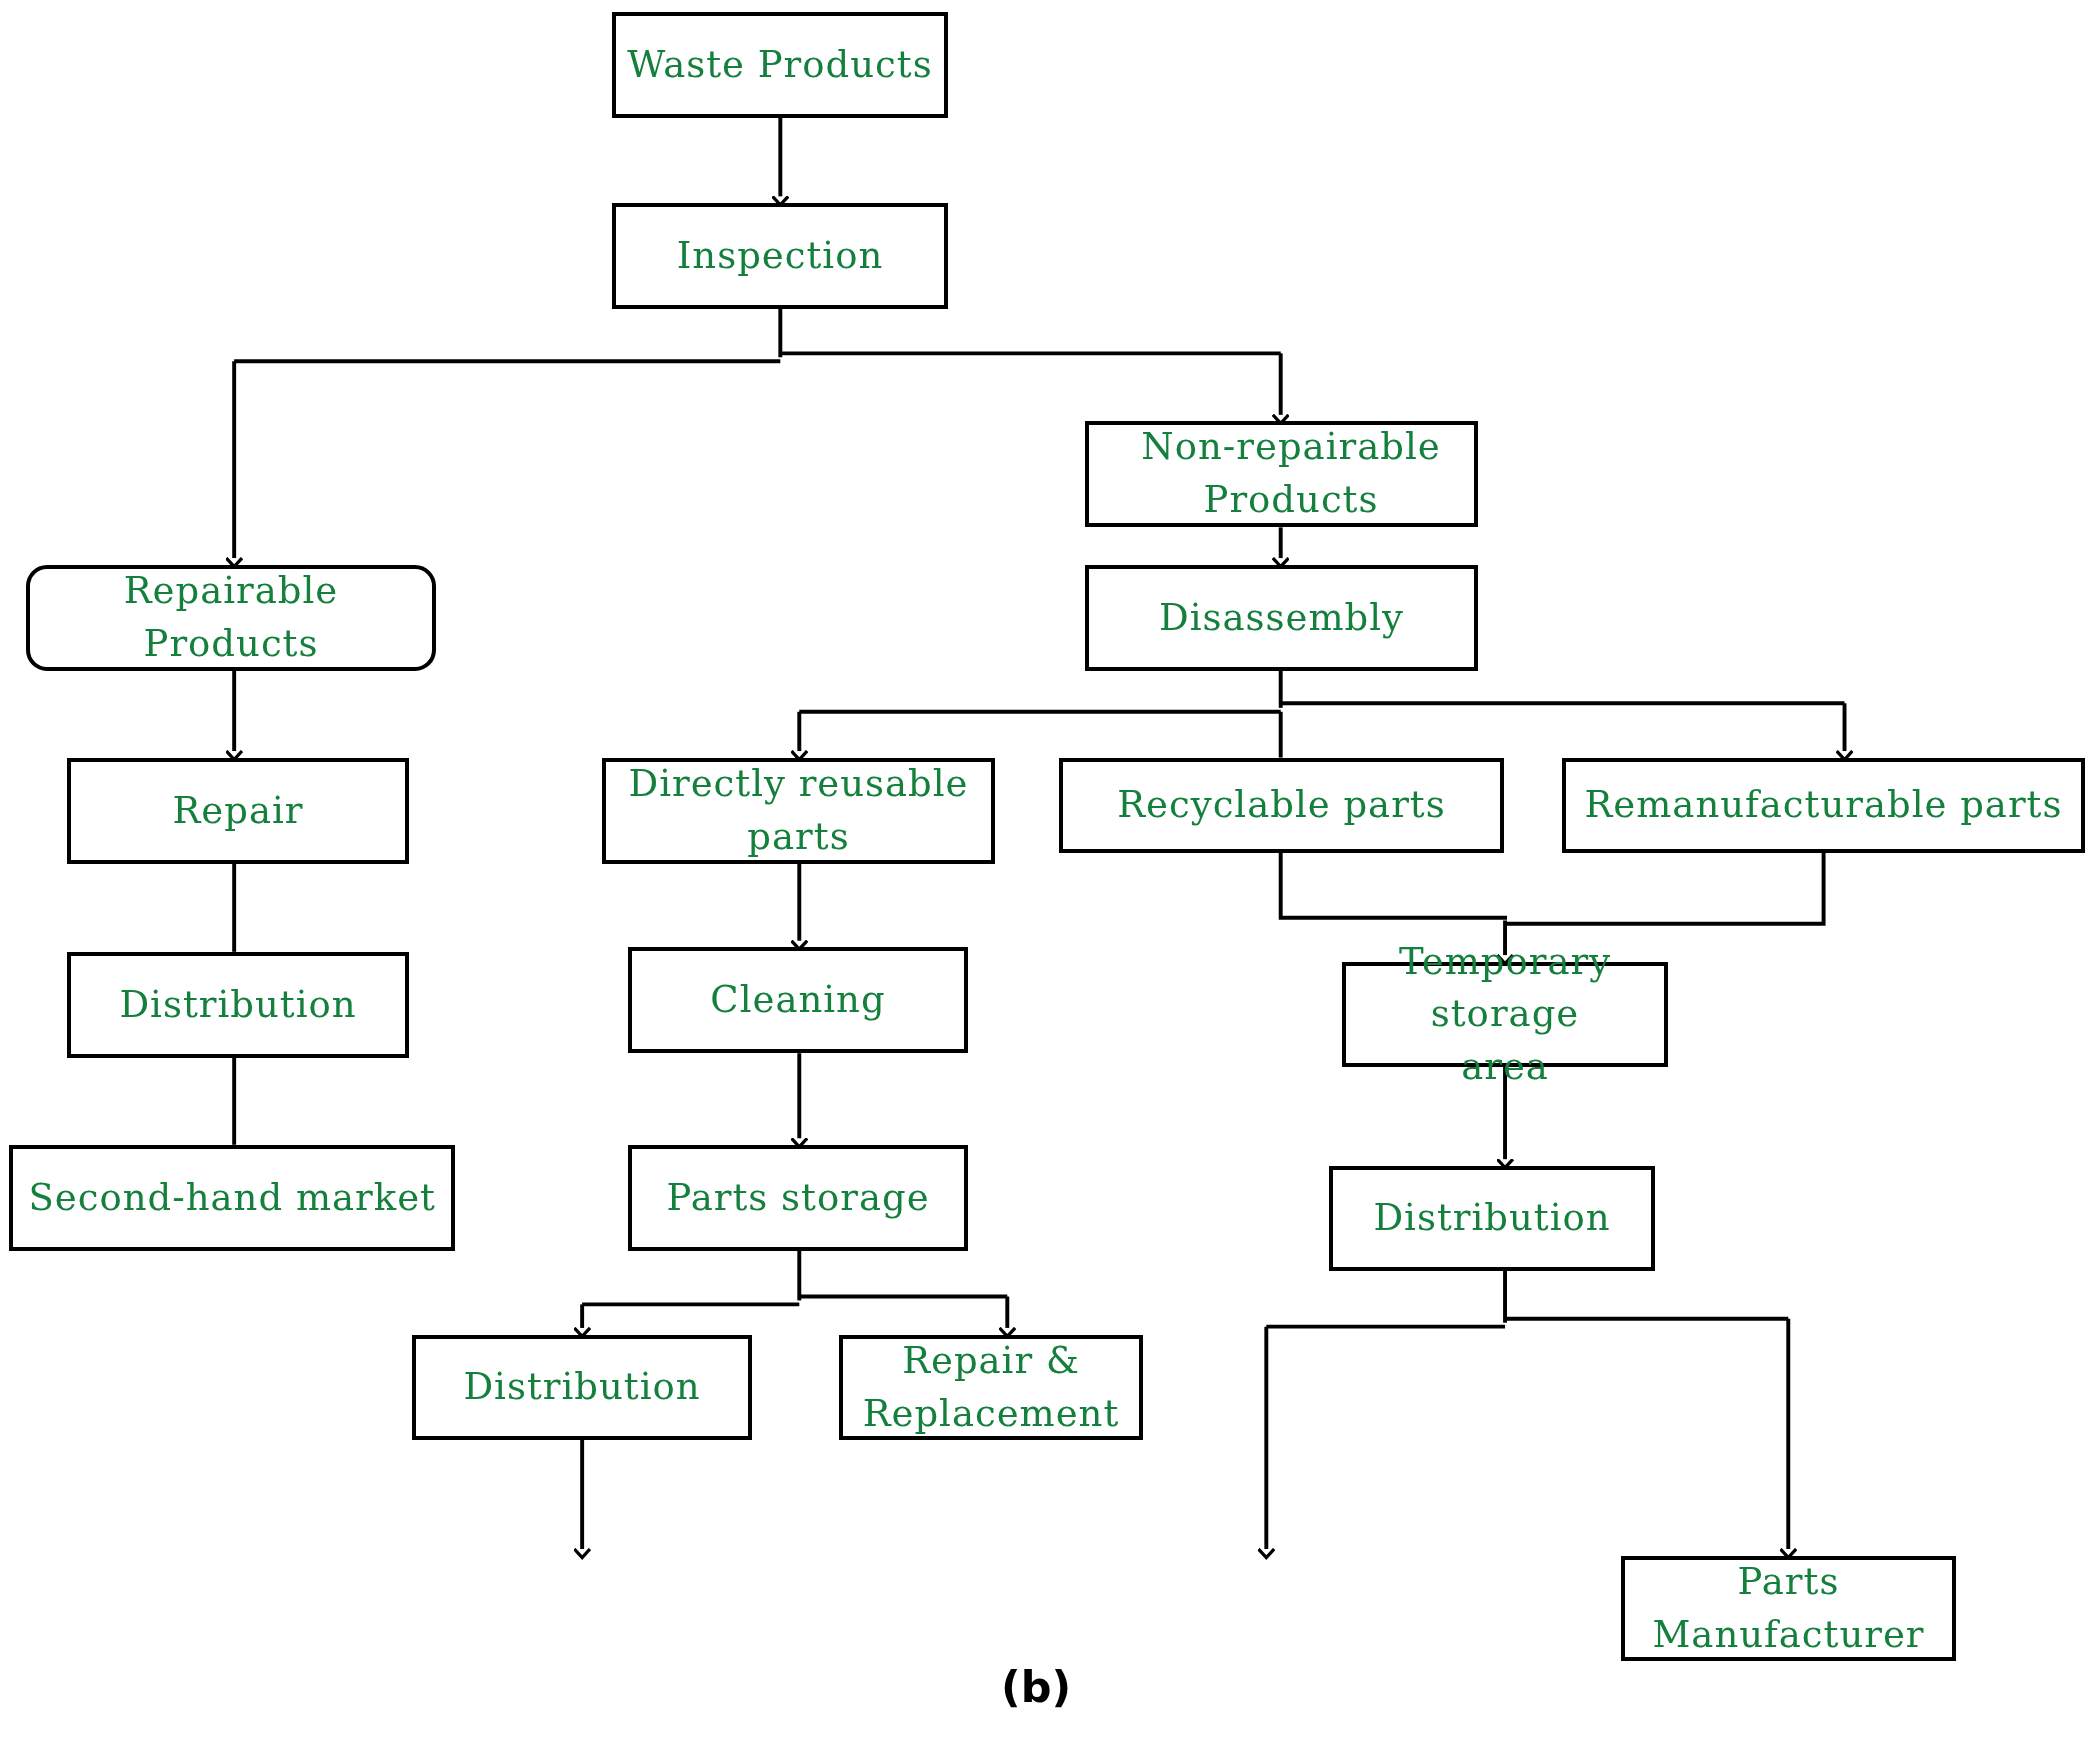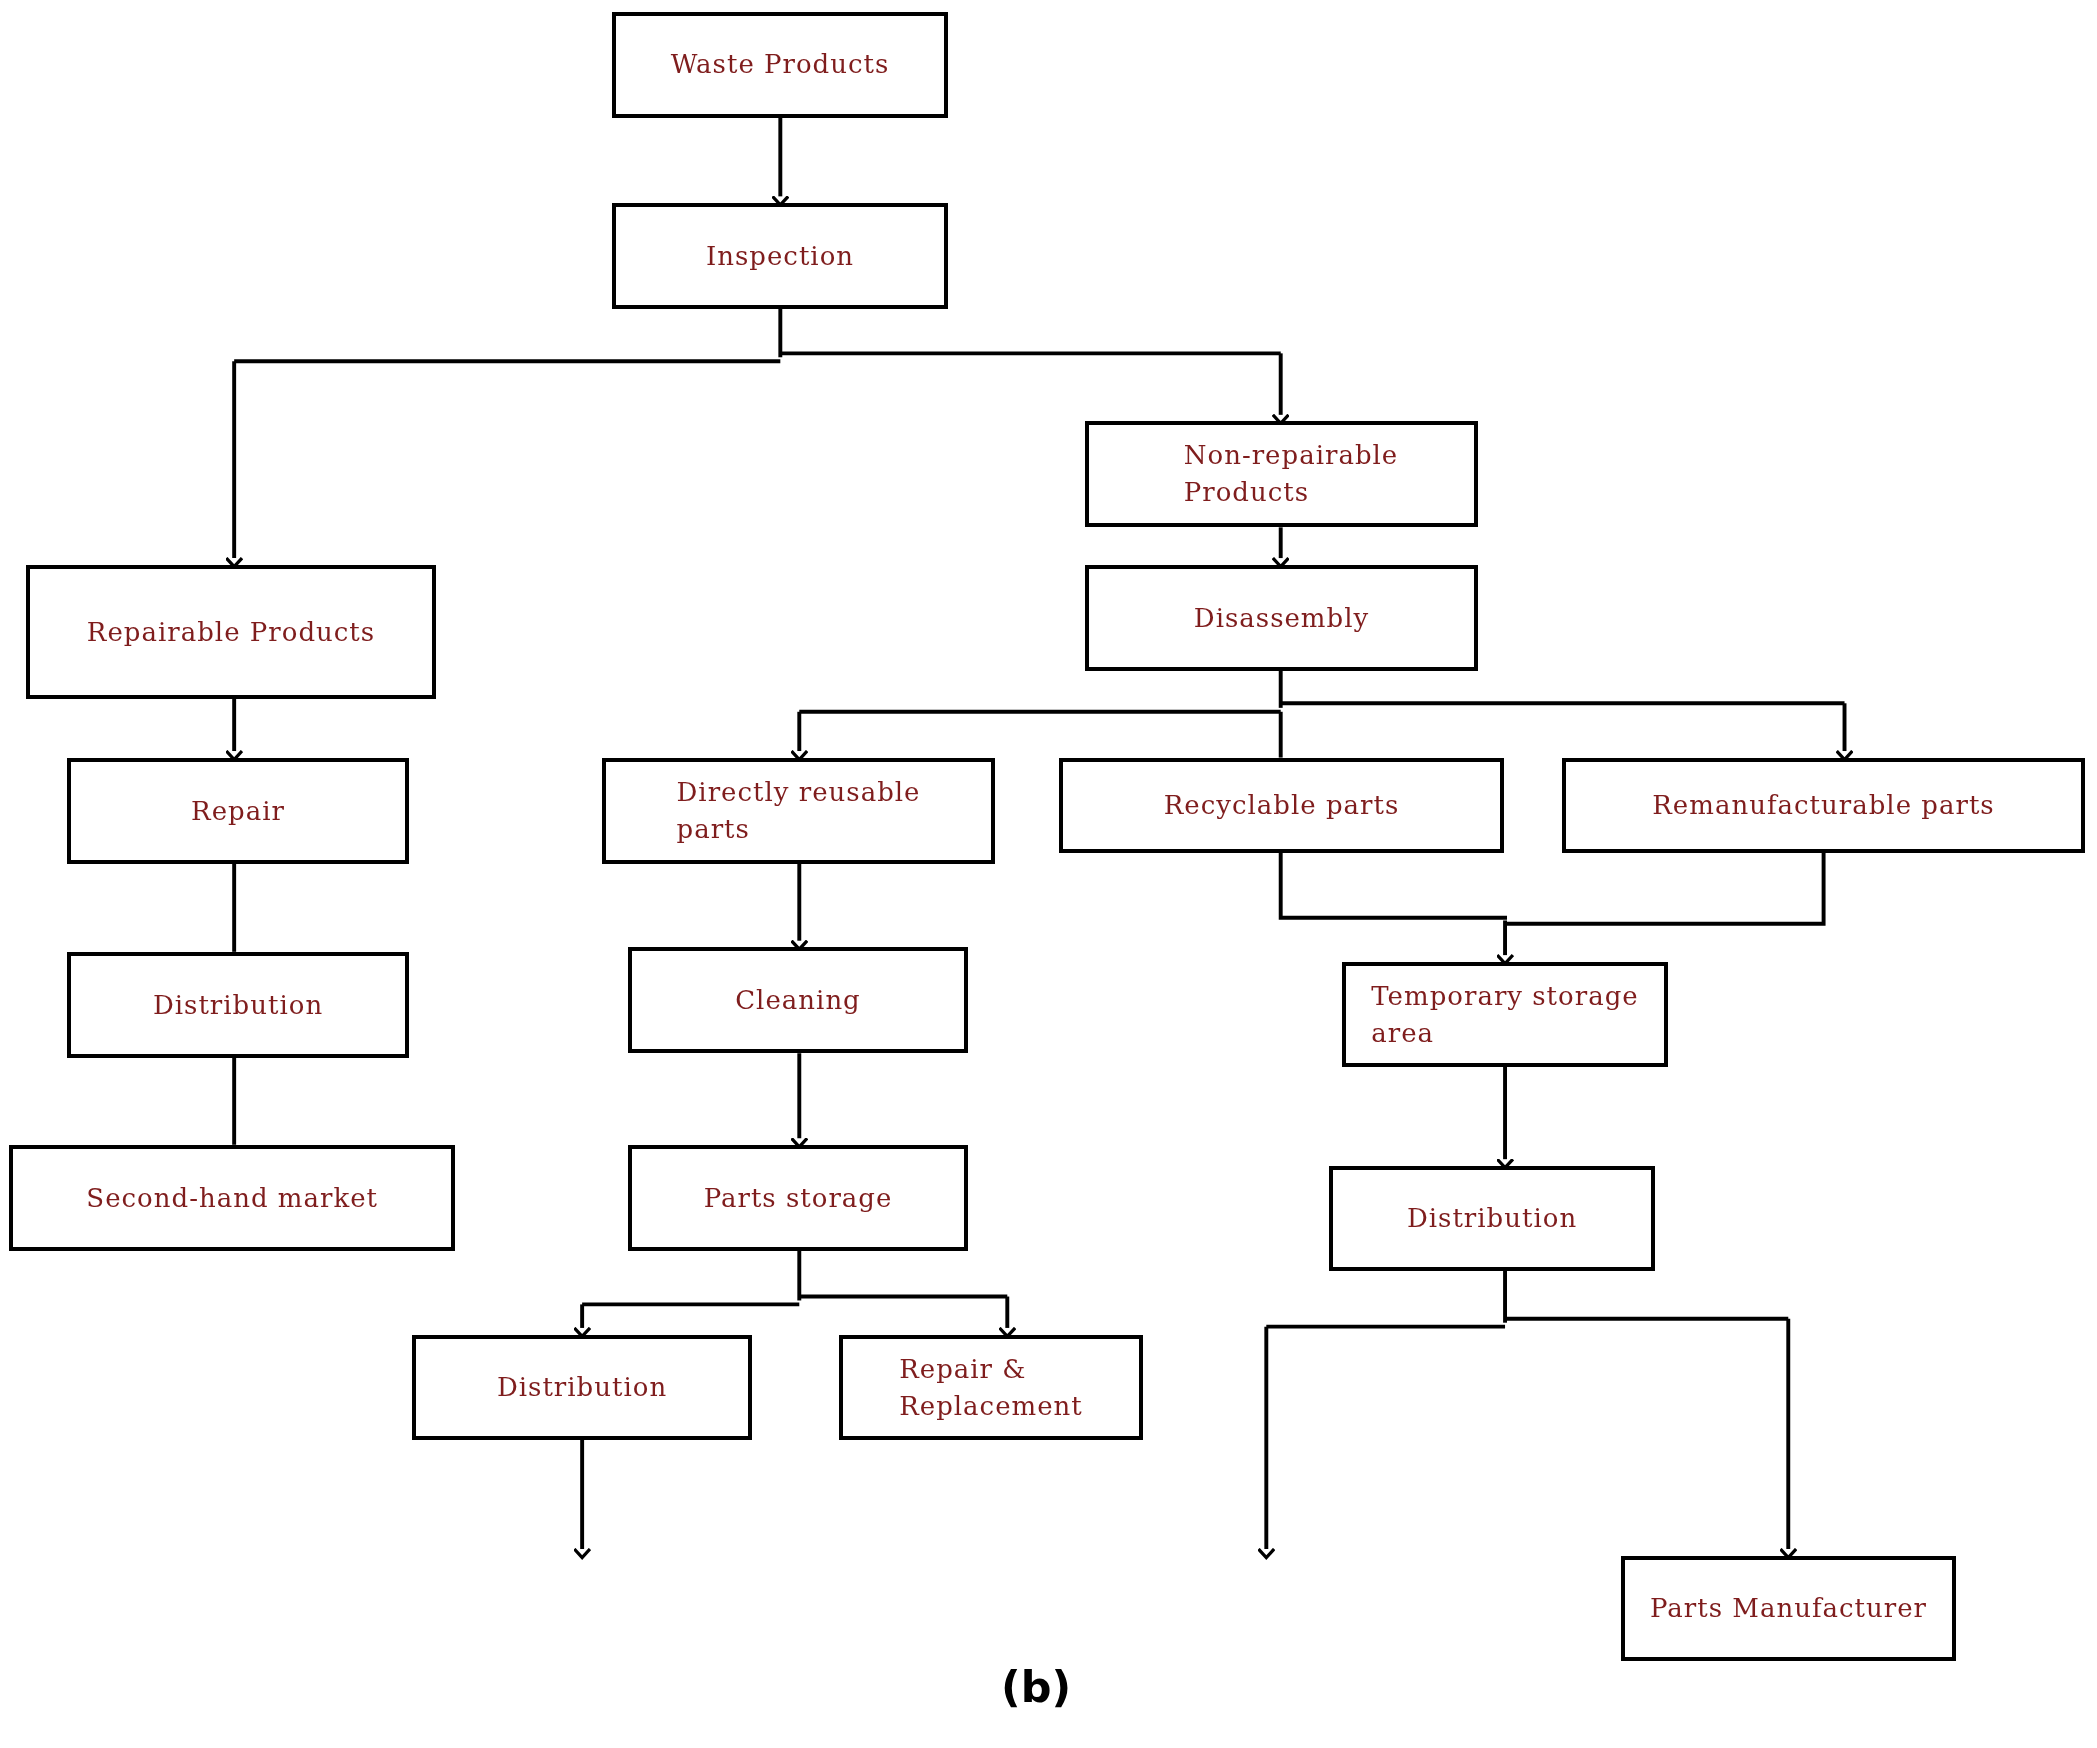--- a/index.html
+++ b/index.html
@@ -27,24 +27,24 @@
     pointer-events: none;
   }
   .node {
     position: absolute;
     box-sizing: border-box;
     border: 4.6px solid #000000;
     background: #ffffff;
     display: flex;
     align-items: center;
     justify-content: center;
-    text-align: left;
-    color: #7f1d1d;
+    text-align: center;
+    color: #15803d;
     font-family: "DejaVu Serif", serif;
-    font-size: 26px;
+    font-size: 37px;
     line-height: 1.42;
     letter-spacing: 1px;
     white-space: pre-line;
     z-index: 2;
   }
   .caption {
     position: absolute;
     font-family: "DejaVu Sans", sans-serif;
     font-weight: bold;
     font-size: 43px;
@@ -117,21 +117,21 @@
       <path d="M 2301 2016 L 2734 2016"></path>
       <path d="M 1936 2028 L 1936 2368" marker-end="url(#ah)"></path>
       <path d="M 2734 2016 L 2734 2368" marker-end="url(#ah)"></path>
     </g>
   </svg>
 
   <div class="node" style="left: 612px; top: 11.8px; width: 336px; height: 106px; border-color: rgb(0, 0, 0); background: rgb(255, 255, 255);">Waste Products</div>
   <div class="node" style="left: 612px; top: 203px; width: 336px; height: 106px; border-color: rgb(0, 0, 0); background: rgb(255, 255, 255);">Inspection</div>
   <div class="node" style="left: 1085px; top: 421px; width: 393px; height: 106px; border-color: rgb(0, 0, 0); background: rgb(255, 255, 255); padding-left: 19px;">Non-repairable
 Products</div>
-  <div class="node" style="left: 26px; top: 565px; width: 410px; height: 134px; border-color: rgb(0, 0, 0); background: rgb(255, 255, 255);">Repairable Products</div>
+  <div class="node" style="left: 26px; top: 565px; width: 410px; height: 106px; border-color: rgb(0, 0, 0); background: rgb(255, 255, 255); border-radius: 21px;">Repairable Products</div>
   <div class="node" style="left: 1085px; top: 565px; width: 393px; height: 106px; border-color: rgb(0, 0, 0); background: rgb(255, 255, 255);">Disassembly</div>
   <div class="node" style="left: 67px; top: 758px; width: 342px; height: 106px; border-color: rgb(0, 0, 0); background: rgb(255, 255, 255);">Repair</div>
   <div class="node" style="left: 602px; top: 758px; width: 393px; height: 106px; border-color: rgb(0, 0, 0); background: rgb(255, 255, 255);">Directly reusable
 parts</div>
   <div class="node" style="left: 1059px; top: 758px; width: 445px; height: 95px; border-color: rgb(0, 0, 0); background: rgb(255, 255, 255);">Recyclable parts</div>
   <div class="node" style="left: 1562px; top: 758px; width: 523px; height: 95px; border-color: rgb(0, 0, 0); background: rgb(255, 255, 255);">Remanufacturable parts</div>
   <div class="node" style="left: 67px; top: 952px; width: 342px; height: 106px; border-color: rgb(0, 0, 0); background: rgb(255, 255, 255);">Distribution</div>
   <div class="node" style="left: 628px; top: 947px; width: 340px; height: 106px; border-color: rgb(0, 0, 0); background: rgb(255, 255, 255);">Cleaning</div>
   <div class="node" style="left: 1342px; top: 962px; width: 326px; height: 105px; border-color: rgb(0, 0, 0); background: rgb(255, 255, 255);">Temporary storage
 area</div>

